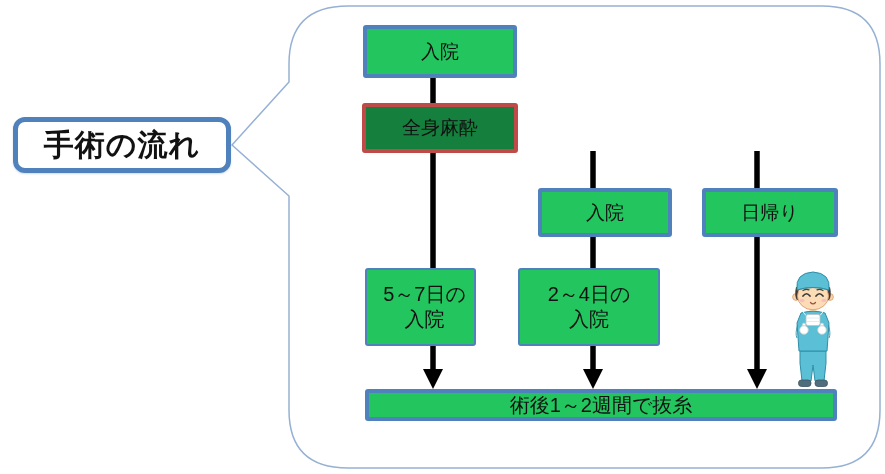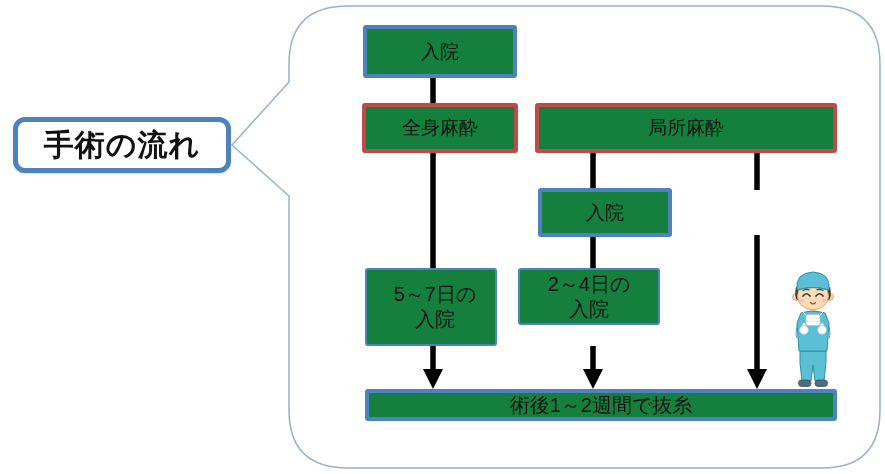--- a/index.html
+++ b/index.html
@@ -8,41 +8,41 @@
     width:885px;height:474px;
     background:#ffffff;
     font-family:"Liberation Sans","DejaVu Sans",sans-serif;
     color:#111111;
     overflow:hidden;
   }
   svg.layer{position:absolute;left:0;top:0;width:885px;height:474px;}
   .node{
     position:absolute;
     box-sizing:border-box;
-    background:#15803d;
+    background:#22c55e;
     display:flex;align-items:center;justify-content:center;
     text-align:center;
     font-size:19px;
     line-height:1.25;
     color:#111111;
     border-radius:3px;
     z-index:3;
   }
   .blue{border:4px solid #4F81BD;}
   .blue-thin{border:2px solid #4F81BD;}
   .red{border:4px solid #BE4B48;background:#15803d;}
   .two-line{flex-direction:column;font-size:20px;}
   
   #n-admission-top{left:363px;top:25px;width:154px;height:53px;}
   #n-general{left:362px;top:103px;width:156px;height:50px;}
   #n-local{left:535px;top:103px;width:302px;height:50px;}
   #n-admission-local{left:538px;top:188px;width:134px;height:49px;}
   #n-daytrip{left:702px;top:188px;width:136px;height:49px;}
-  #n-stay57{left:365px;top:268px;width:132px;height:78px;padding-left:8px;}
-  #n-stay24{left:518px;top:268px;width:142px;height:57px;}
+  #n-stay57{left:365px;top:268px;width:111px;height:78px;padding-left:8px;}
+  #n-stay24{left:518px;top:268px;width:142px;height:78px;}
   #n-final{left:365px;top:389px;width:472px;height:32px;font-size:20px;}
   
   #title-label{
     position:absolute;left:13px;top:117px;width:218px;height:56px;
     box-sizing:border-box;
     border:5px solid #4F81BD;border-radius:12px;
     background:#ffffff;
     display:flex;align-items:center;justify-content:center;
     font-size:30px;font-weight:600;letter-spacing:1px;
     z-index:4;
@@ -78,24 +78,24 @@
       <polygon points="747,369 767,369 757,389"></polygon>
     </g>
   </svg>
 
   <div id="title-label">手術の流れ</div>
 
   <div class="node blue" id="n-admission-top">入院</div>
 
   <div class="node red" id="n-general">全身麻酔</div>
 
-  <div class="node red" id="n-local">局所麻酔</div>
 
   <div class="node blue" id="n-admission-local">入院</div>
 
+  <div class="node blue" id="n-daytrip">日帰り</div>
 
   <div class="node blue-thin two-line" id="n-stay57">
     <span>5～7日の</span>
     <span>入院</span>
   </div>
 
   <div class="node blue-thin two-line" id="n-stay24">
     <span>2～4日の</span>
     <span>入院</span>
   </div>

